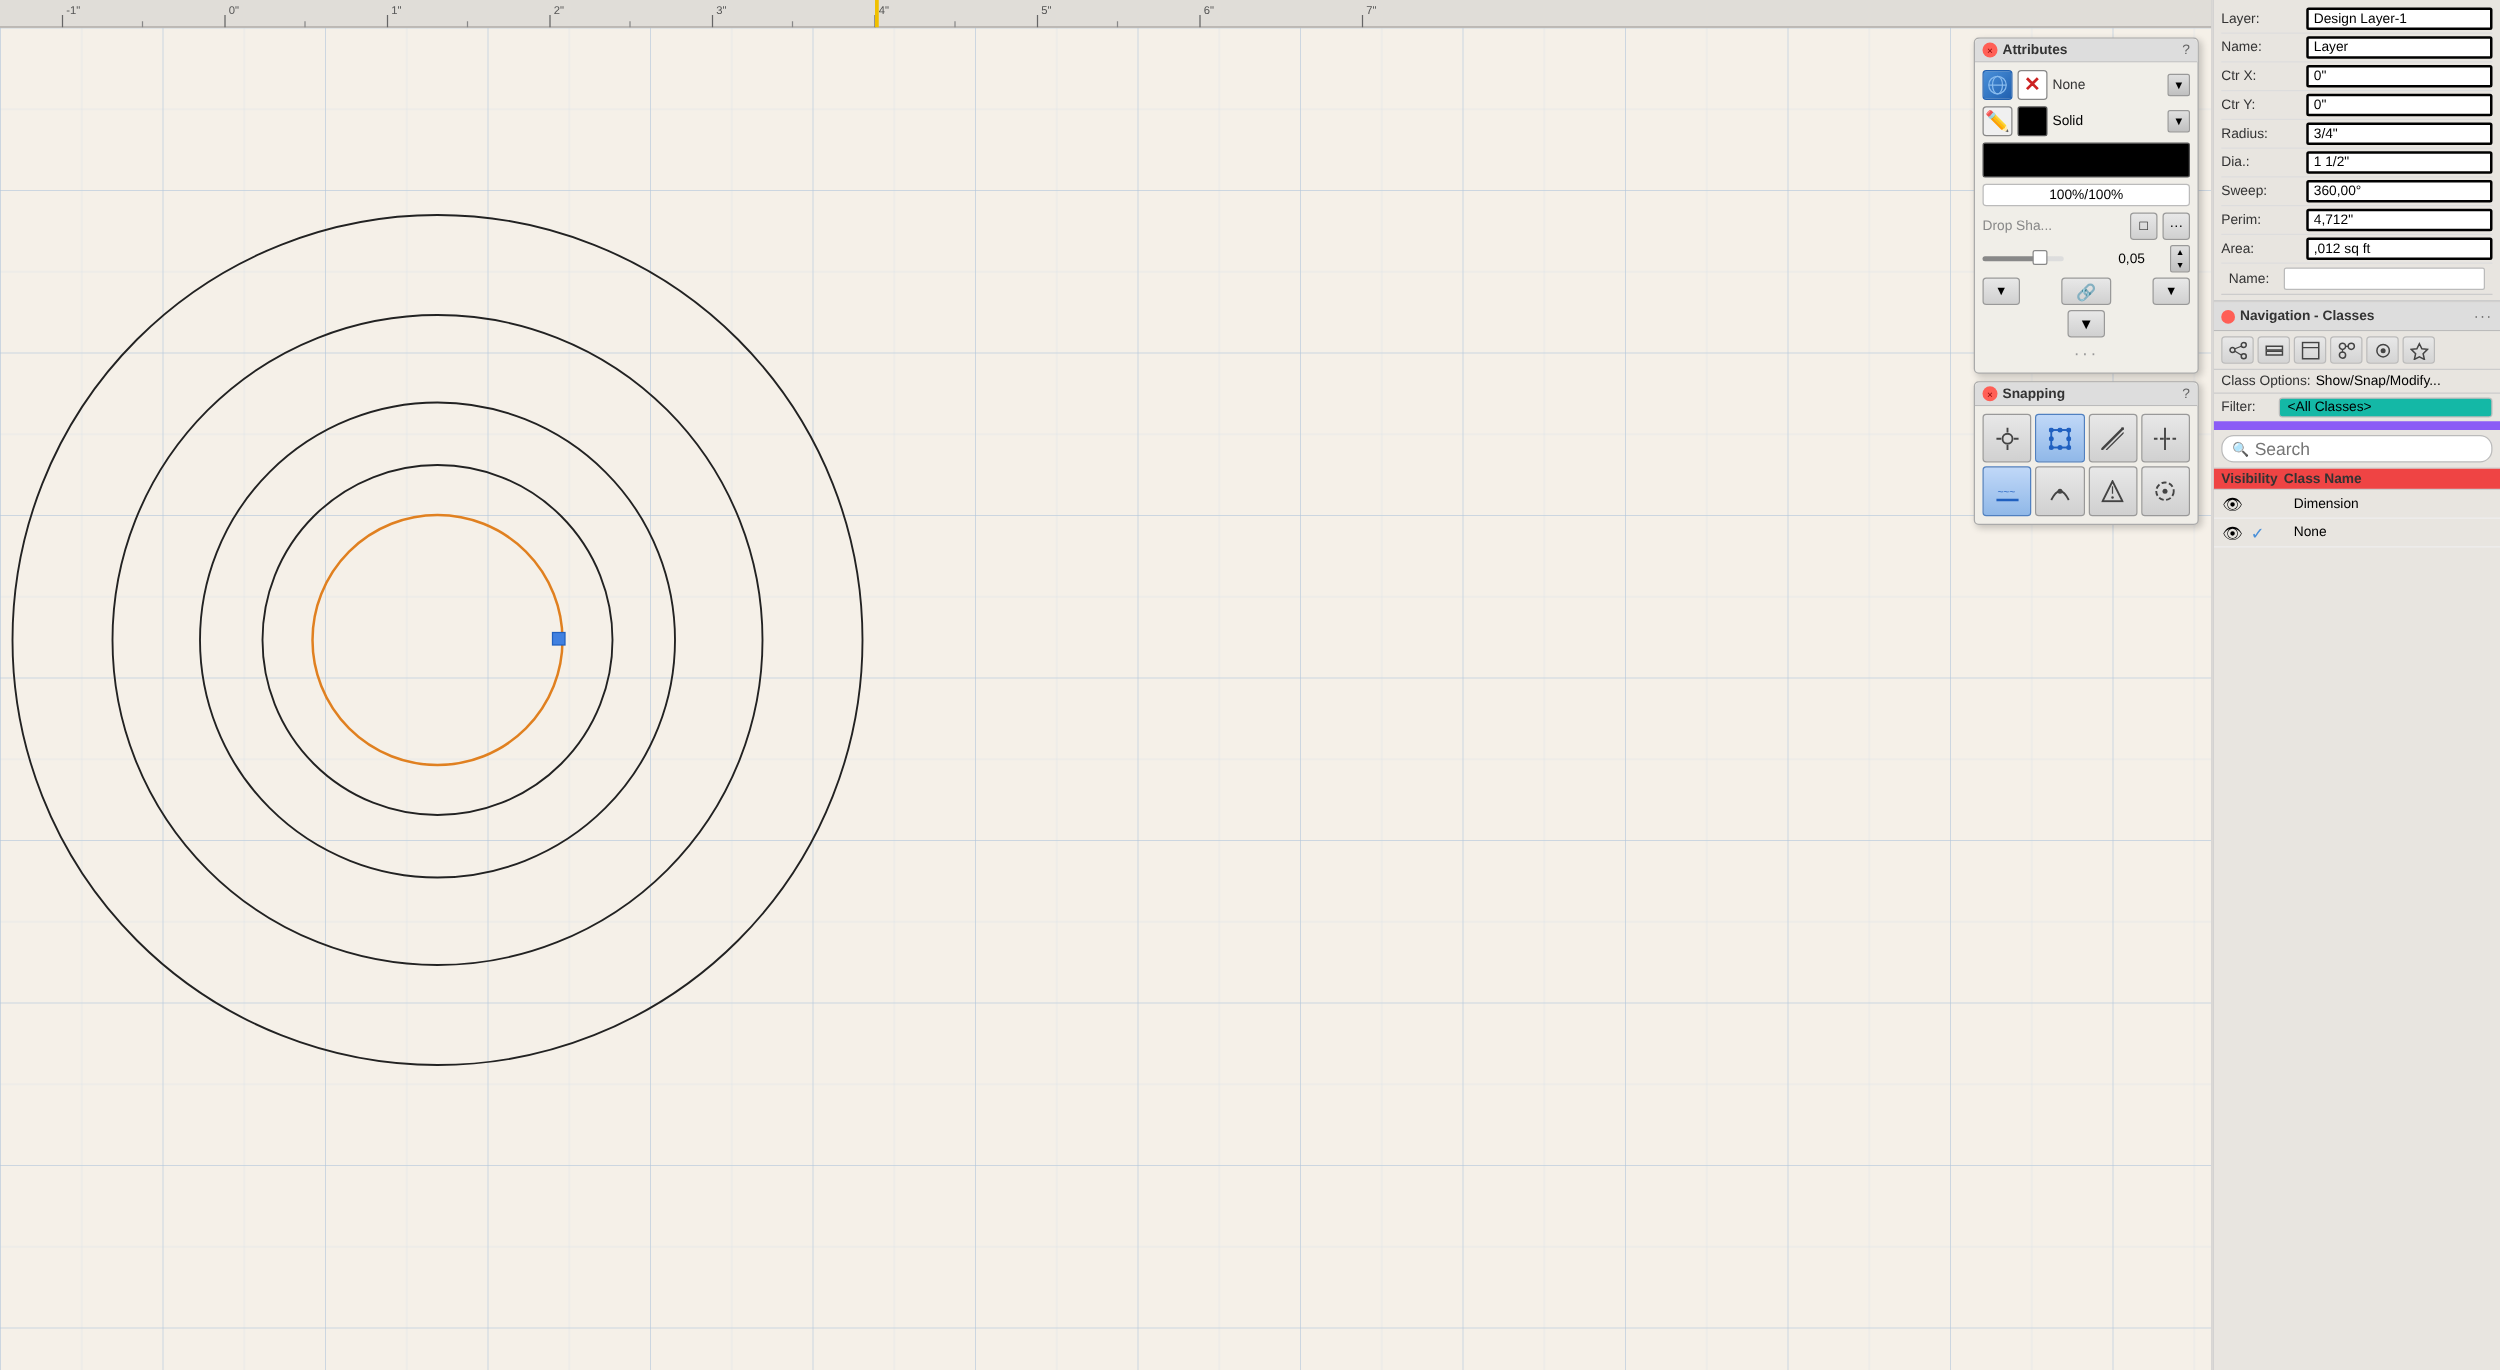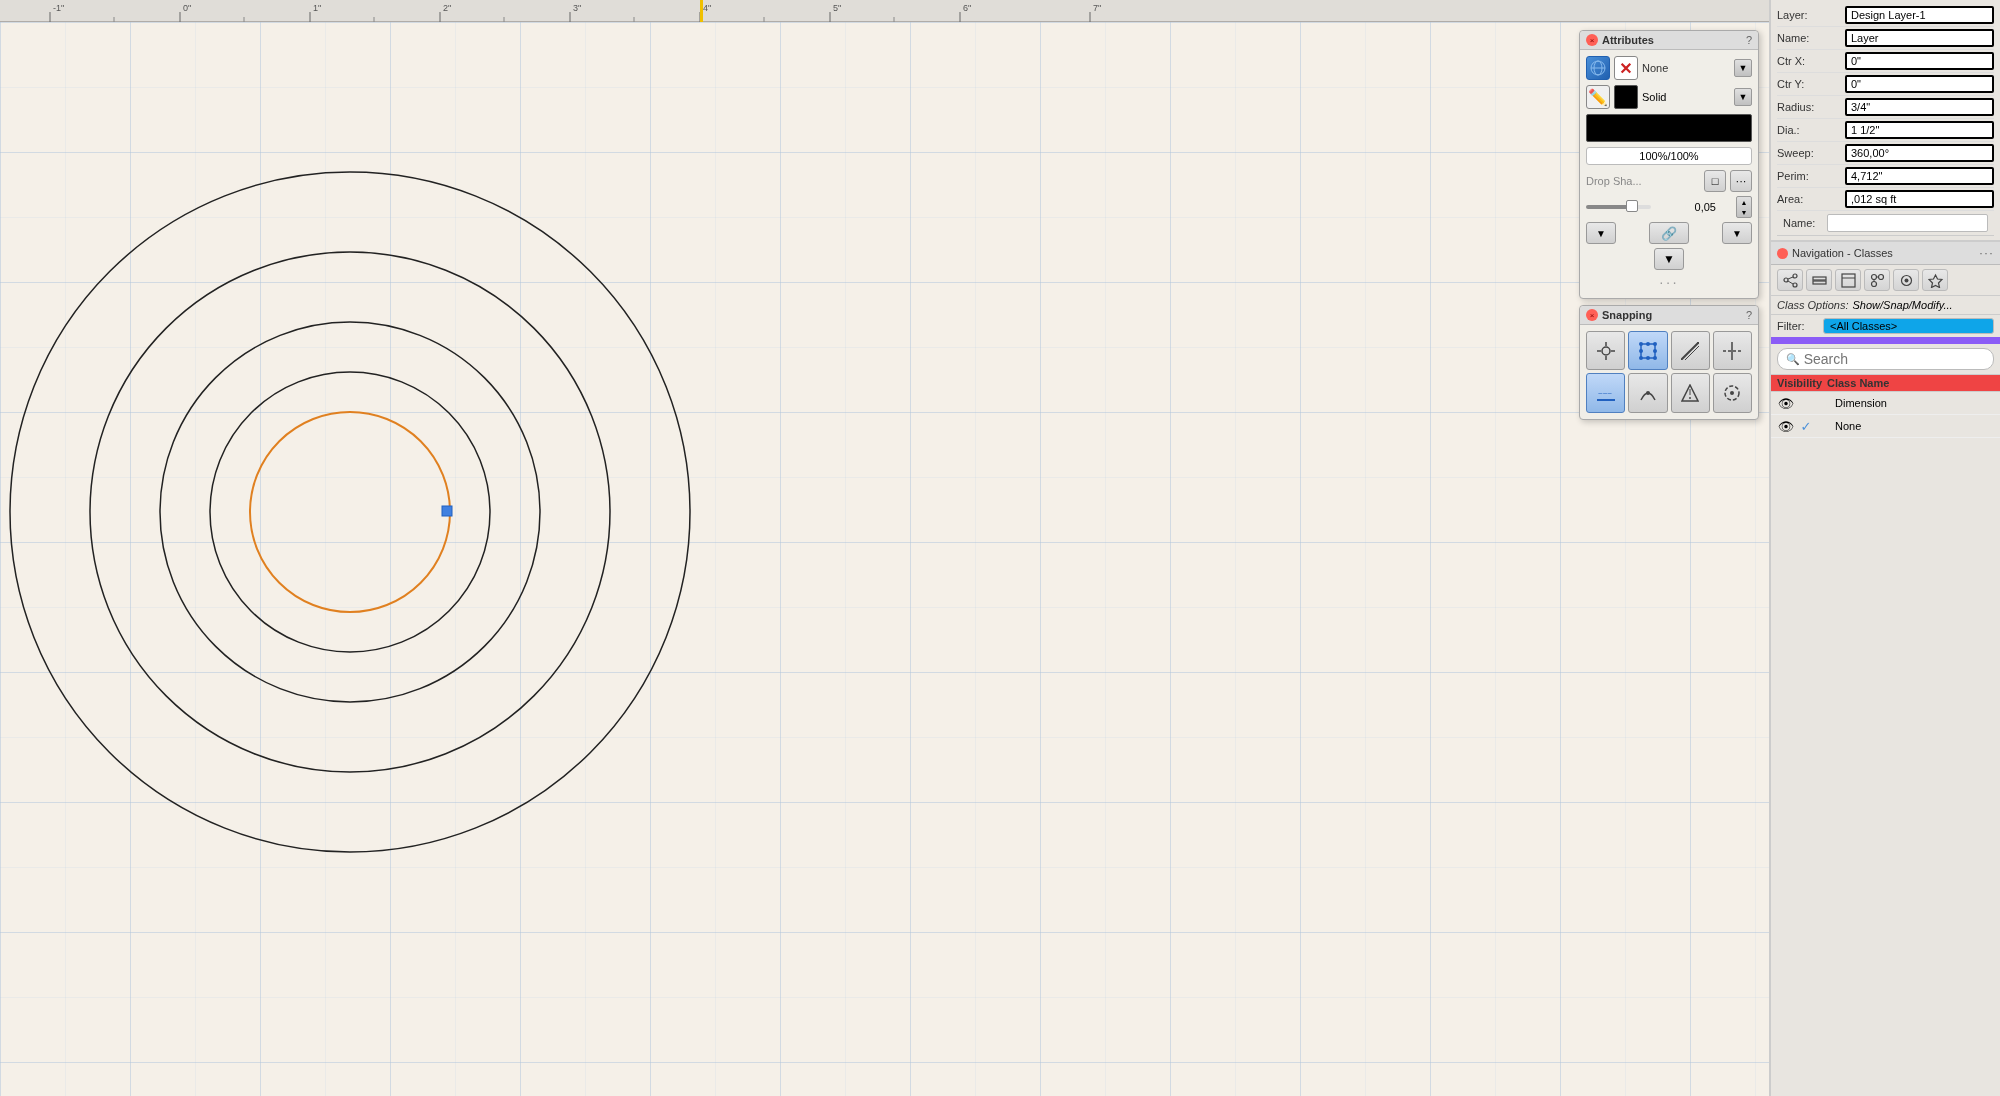--- a/index.html
+++ b/index.html
@@ -414,21 +414,21 @@
       width: 11px;
       height: 11px;
       background: #ff5f56;
       border-radius: 50%;
       cursor: pointer;
     }
 
     .nav-title {
       flex: 1;
       font-size: 11px;
-      font-weight: 400;
+      font-weight: 700;
       color: #333;
     }
 
     .nav-dots {
       font-size: 12px;
       color: #666;
       letter-spacing: 1px;
     }
 
     .nav-toolbar {
@@ -452,21 +452,20 @@
       cursor: pointer;
       font-size: 13px;
     }
 
     .class-options-row {
       display: flex;
       align-items: center;
       padding: 3px 6px;
       border-bottom: 1px solid #ccc;
       gap: 4px;
-      font-style: italic;
     }
 
     .class-options-label {
       font-size: 11px;
       color: #333;
       white-space: nowrap;
     }
 
     .class-options-val {
       flex: 1;
@@ -484,21 +483,21 @@
 
     .filter-label {
       font-size: 11px;
       color: #333;
       width: 42px;
     }
 
     .filter-val {
       flex: 1;
       font-size: 11px;
-      background: #0ea5e9;
+      background: #14b8a6;
       border: 1px solid #bbb;
       border-radius: 3px;
       padding: 1px 6px;
     }
 
     .search-row {
       padding: 4px 6px;
       border-bottom: 1px solid #ccc;
     }
 

